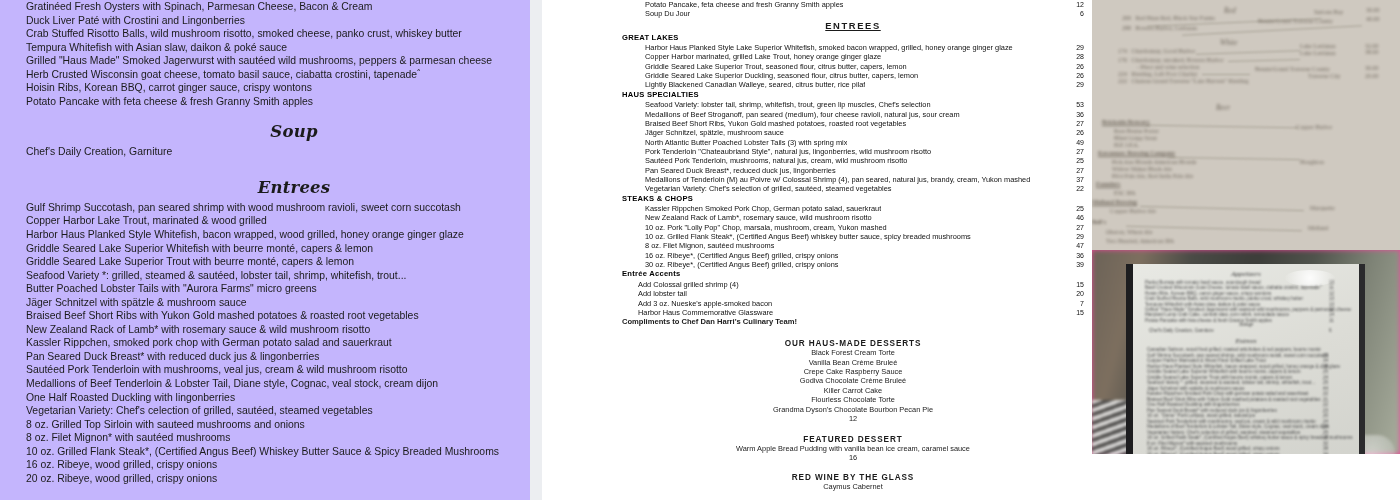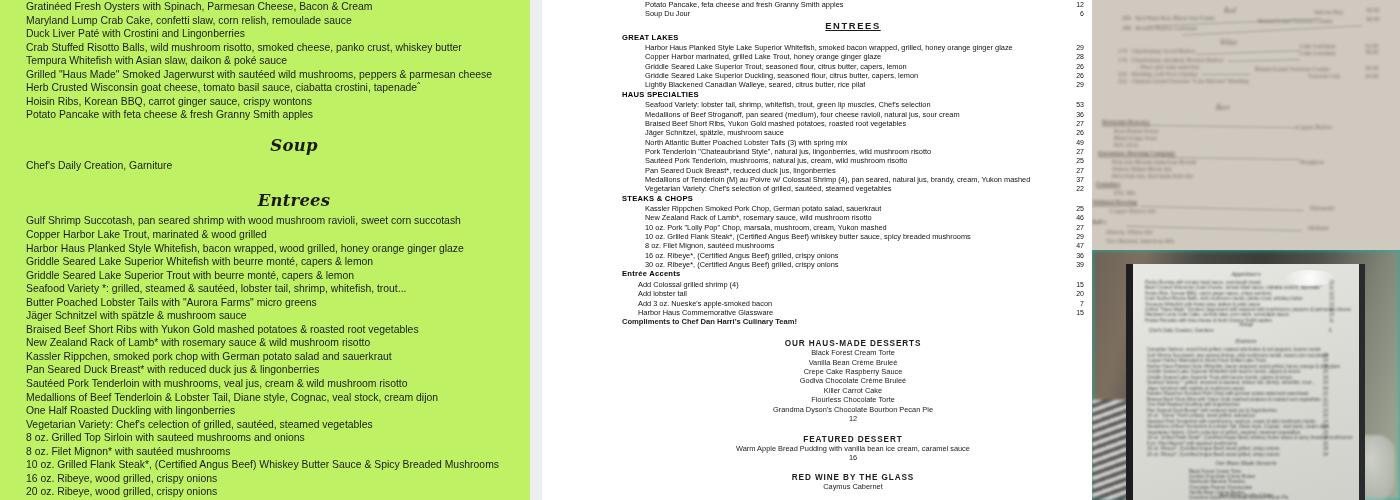--- a/index.html
+++ b/index.html
@@ -9,21 +9,21 @@
     background:#f0f0f3;
     font-family:"Liberation Sans","DejaVu Sans",sans-serif;
     color:#1b1b1b;
     -webkit-font-smoothing:antialiased;
   }
   .stage{position:relative;width:1400px;height:500px;}
 
   
   .panel1{
     position:absolute;left:0;top:0;width:584px;height:500px;
-    background:#bef264;overflow:hidden;
+    background:#c4b5fd;overflow:hidden;
   }
   .p1-inner{padding:0 22px 0 26px;}
   .gutter{
     position:absolute;left:530px;top:0;width:12px;height:500px;
     background:#eceef1;
   }
 
   
   .panel2{
     position:absolute;left:542px;top:0;width:550px;height:500px;
@@ -31,21 +31,21 @@
   }
   .p2-inner{padding:0 8px 0 80px;position:relative;}
 
   
   .panel3{
     position:absolute;left:1092px;top:0;width:308px;height:500px;
     background:#fff;overflow:hidden;
   }
   .photo{position:relative;overflow:hidden;}
   .photo-a{height:250px;background:#cfc9c0;}
-  .photo-b{height:250px;background:#14b8a6;}
+  .photo-b{height:204px;background:#ec4899;}
 
   
   .row{
     display:flex;align-items:baseline;
     font-size:10.4px;line-height:13.55px;white-space:nowrap;
   }
   .row .nm{flex:0 1 auto;overflow:hidden;text-overflow:ellipsis;}
   .row .sp{flex:1 1 auto;}
   .row .pr{flex:0 0 auto;font-size:10.2px;text-align:right;width:26px;}
 
@@ -113,25 +113,20 @@
 
 <div class="stage">
 
   <div class="panel1">
     <div class="p1-inner">
       <div id="l-apps">
           <div class="row">
             <span class="nm">Gratinéed Fresh Oysters with Spinach, Parmesan Cheese, Bacon &amp; Cream</span>
             <span class="sp"></span>
             <span class="pr">15</span>
-          </div>
-          <div class="row">
-            <span class="nm">Maryland Lump Crab Cake, confetti slaw, corn relish, remoulade sauce</span>
-            <span class="sp"></span>
-            <span class="pr">14</span>
           </div>
           <div class="row">
             <span class="nm">Duck Liver Paté with Crostini and Lingonberries</span>
             <span class="sp"></span>
             <span class="pr">12</span>
           </div>
           <div class="row">
             <span class="nm">Crab Stuffed Risotto Balls, wild mushroom risotto, smoked cheese, panko crust, whiskey butter</span>
             <span class="sp"></span>
             <span class="pr">13</span>

